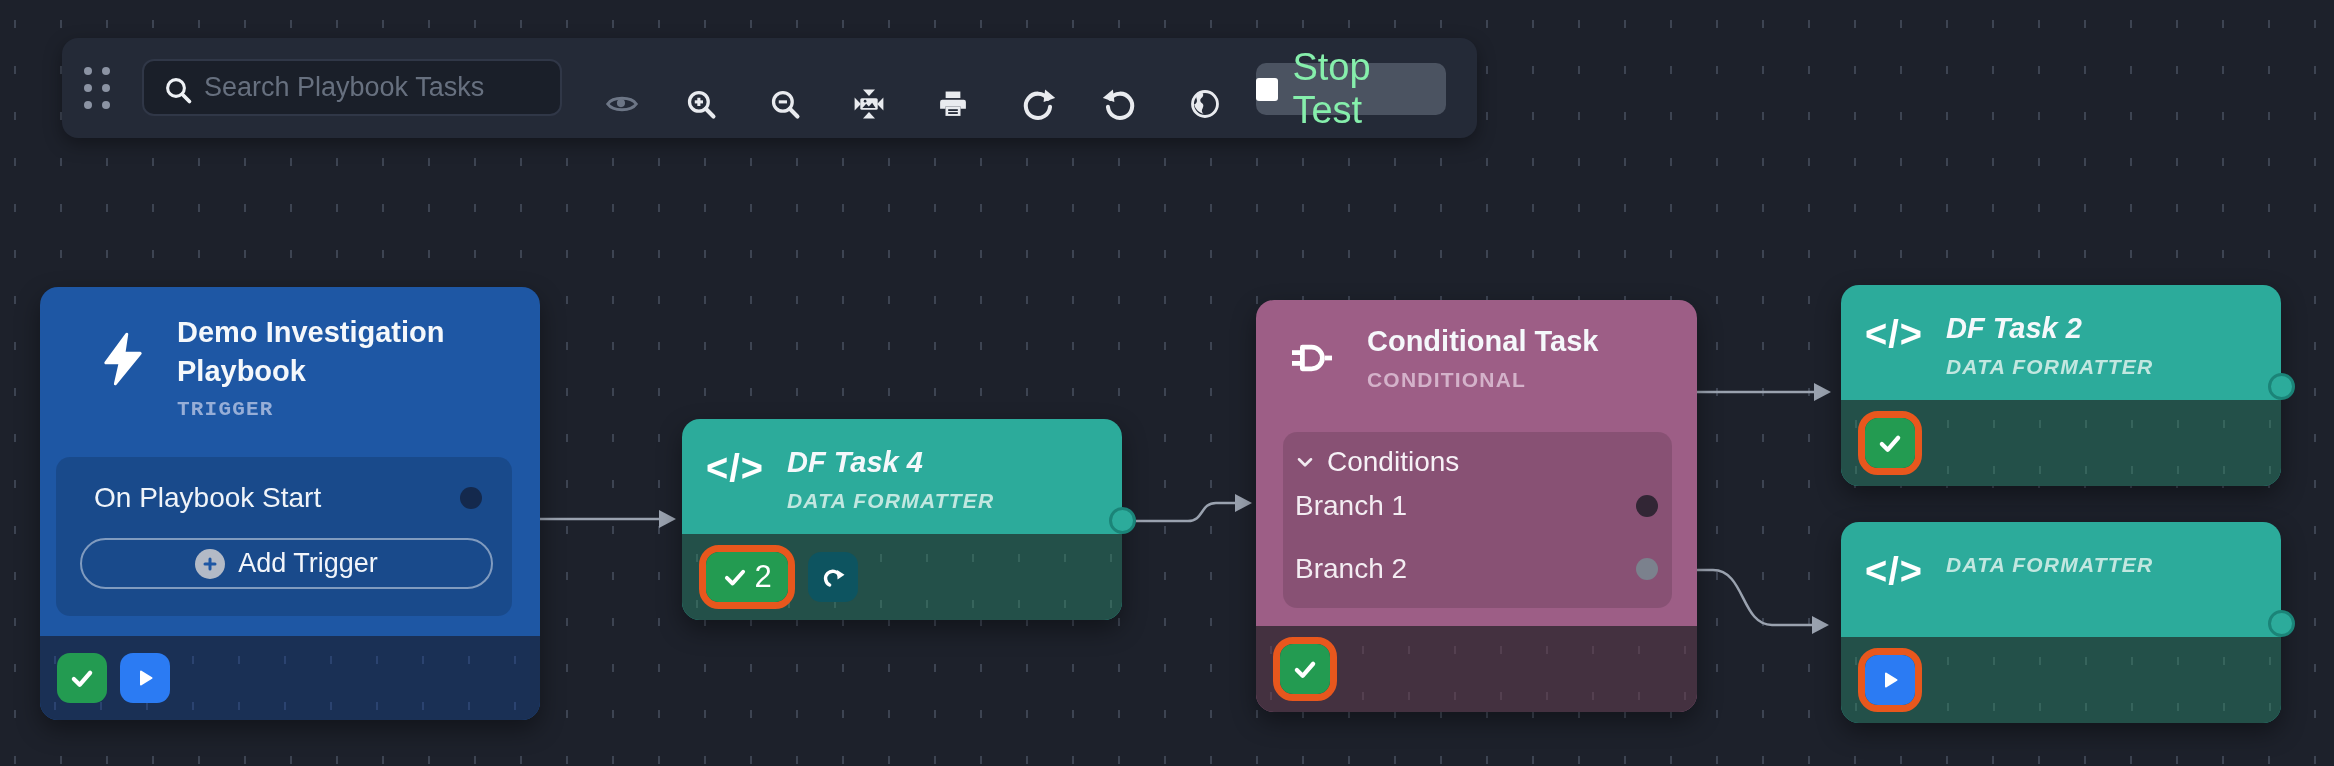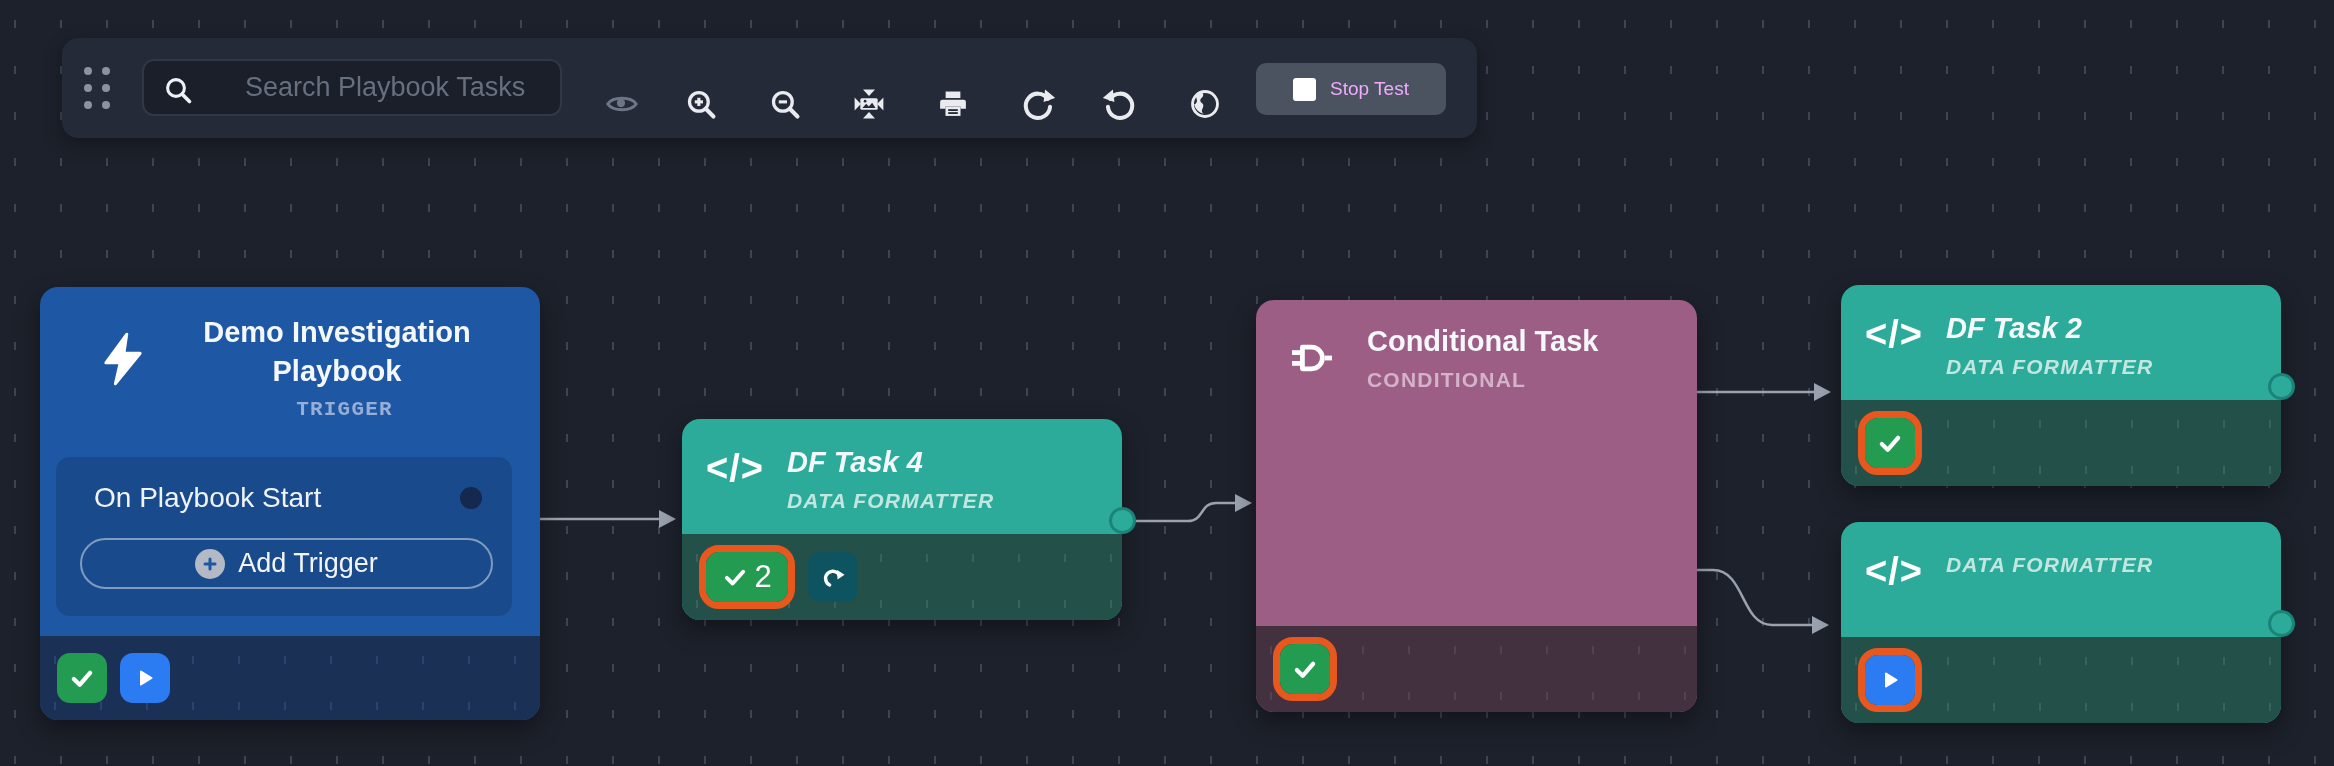--- a/index.html
+++ b/index.html
@@ -29,37 +29,37 @@
   }
   .grip span { width:8px; height:8px; border-radius:50%; background:#8b93a3; }
   .searchbox {
     position:absolute; left:80px; top:21px; width:420px; height:57px;
     background:#1a1f29; border:2px solid #303747; border-radius:12px;
   }
   .searchbox svg { position:absolute; left:18px; top:13px; }
   .searchbox input {
     position:absolute; left:60px; top:0; width:350px; height:100%;
     background:transparent; border:none; outline:none;
-    font-family:inherit; font-size:27px; color:#22c55e;margin-left:41px;
+    font-family:inherit; font-size:27px; color:#22c55e;
   }
   .searchbox input::placeholder { color:#67707f; }
   .tb-btn {
     position:absolute; top:66px; width:44px; height:44px; margin-top:-22px;
     display:flex; align-items:center; justify-content:center;
     border-radius:8px; color:#e9ebef; cursor:pointer;
   }
   .tb-btn.dim { color:#6d7686; }
   .stop-btn {
     position:absolute; left:1194px; top:25px; width:190px; height:52px;
     background:#4b5361; border-radius:10px;
     display:flex; align-items:center; justify-content:center; gap:14px;
     cursor:pointer;
   }
   .stop-square { width:23px; height:23px; background:#ffffff; border-radius:3px; }
-  .stop-label { font-size:19px; color:#f0abfc; }
+  .stop-label { font-size:38px; color:#86efac; }
 
   
   .node {
     position:absolute; border-radius:18px;
     box-shadow:0 10px 24px rgba(0,0,0,.38);
   }
   .node-footer {
     position:absolute; left:0; right:0; bottom:0;
     border-radius:0 0 18px 18px;
     display:flex; align-items:center; gap:13px; padding:0 0 0 17px;
@@ -76,21 +76,21 @@
   .badge.count { width:auto; min-width:82px; padding:0 14px; gap:6px; font-size:31px; font-weight:500; }
 
   .title { font-size:29px; font-weight:600; color:#f5f8fb; line-height:39px; }
   .typelabel { font-size:21px; font-weight:700; letter-spacing:1.2px; margin-top:7px; }
 
   .port { position:absolute; border-radius:50%; }
 
   
   .n-trigger { left:40px; top:287px; width:500px; height:433px; background:#1e57a4; }
   .n-trigger .bolt { position:absolute; left:60px; top:44px; }
-  .n-trigger .head { padding:26px 28px 0 137px;text-align:center; }
+  .n-trigger .head { padding:26px 28px 0 137px; }
   .n-trigger .title { width:320px; }
   .n-trigger .typelabel { color:#97aed7;font-family:Liberation Mono, monospace; }
   .t-panel {
     position:absolute; left:16px; top:170px; width:456px; height:159px;
     background:rgba(0,0,0,.15); border-radius:14px;text-align:right;
   }
   .t-event-row {
     position:absolute; left:38px; right:30px; top:24px; height:34px;
     display:flex; align-items:center; justify-content:space-between;
     font-size:28px; color:#f0f4f9;
@@ -327,20 +327,36 @@
     <svg class="gate-ico" width="58" height="48" viewBox="0 0 24 24">
       <line x1="2" y1="9.3" x2="7.2" y2="9.3" stroke="#ffffff" stroke-width="2.4"></line>
       <line x1="2" y1="14.7" x2="7.2" y2="14.7" stroke="#ffffff" stroke-width="2.4"></line>
       <path d="M7.2 6.6 h4.6 a5.4 5.4 0 0 1 0 10.8 h-4.6 z" fill="none" stroke="#ffffff" stroke-width="2.4" stroke-linejoin="round"></path>
       <line x1="18.4" y1="12" x2="22" y2="12" stroke="#ffffff" stroke-width="2.4"></line>
     </svg>
     <div class="head">
       <div class="title">Conditional Task</div>
       <div class="typelabel">CONDITIONAL</div>
     </div>
+    <div class="c-panel">
+      <div class="cond-row">
+        <svg width="24" height="24" viewBox="0 0 22 22">
+          <polyline points="5.5,8.5 11,14 16.5,8.5" fill="none" stroke="#f2ebf1" stroke-width="2.4" stroke-linecap="round" stroke-linejoin="round"></polyline>
+        </svg>
+        <span>Conditions</span>
+      </div>
+      <div class="branch-row" style="top:56px">
+        <span>Branch 1</span>
+        <span class="branch-dot" style="background:#322635"></span>
+      </div>
+      <div class="branch-row" style="top:119px">
+        <span>Branch 2</span>
+        <span class="branch-dot" style="background:#7b818d"></span>
+      </div>
+    </div>
     <div class="node-footer dashes">
       <div class="ring">
         <div class="badge green">
           <svg width="28" height="28" viewBox="0 0 24 24">
             <polyline points="5,12.8 10,17.8 19,7.5" fill="none" stroke="#ffffff" stroke-width="3.6" stroke-linecap="round" stroke-linejoin="round"></polyline>
           </svg>
         </div>
       </div>
     </div>
   </div>

